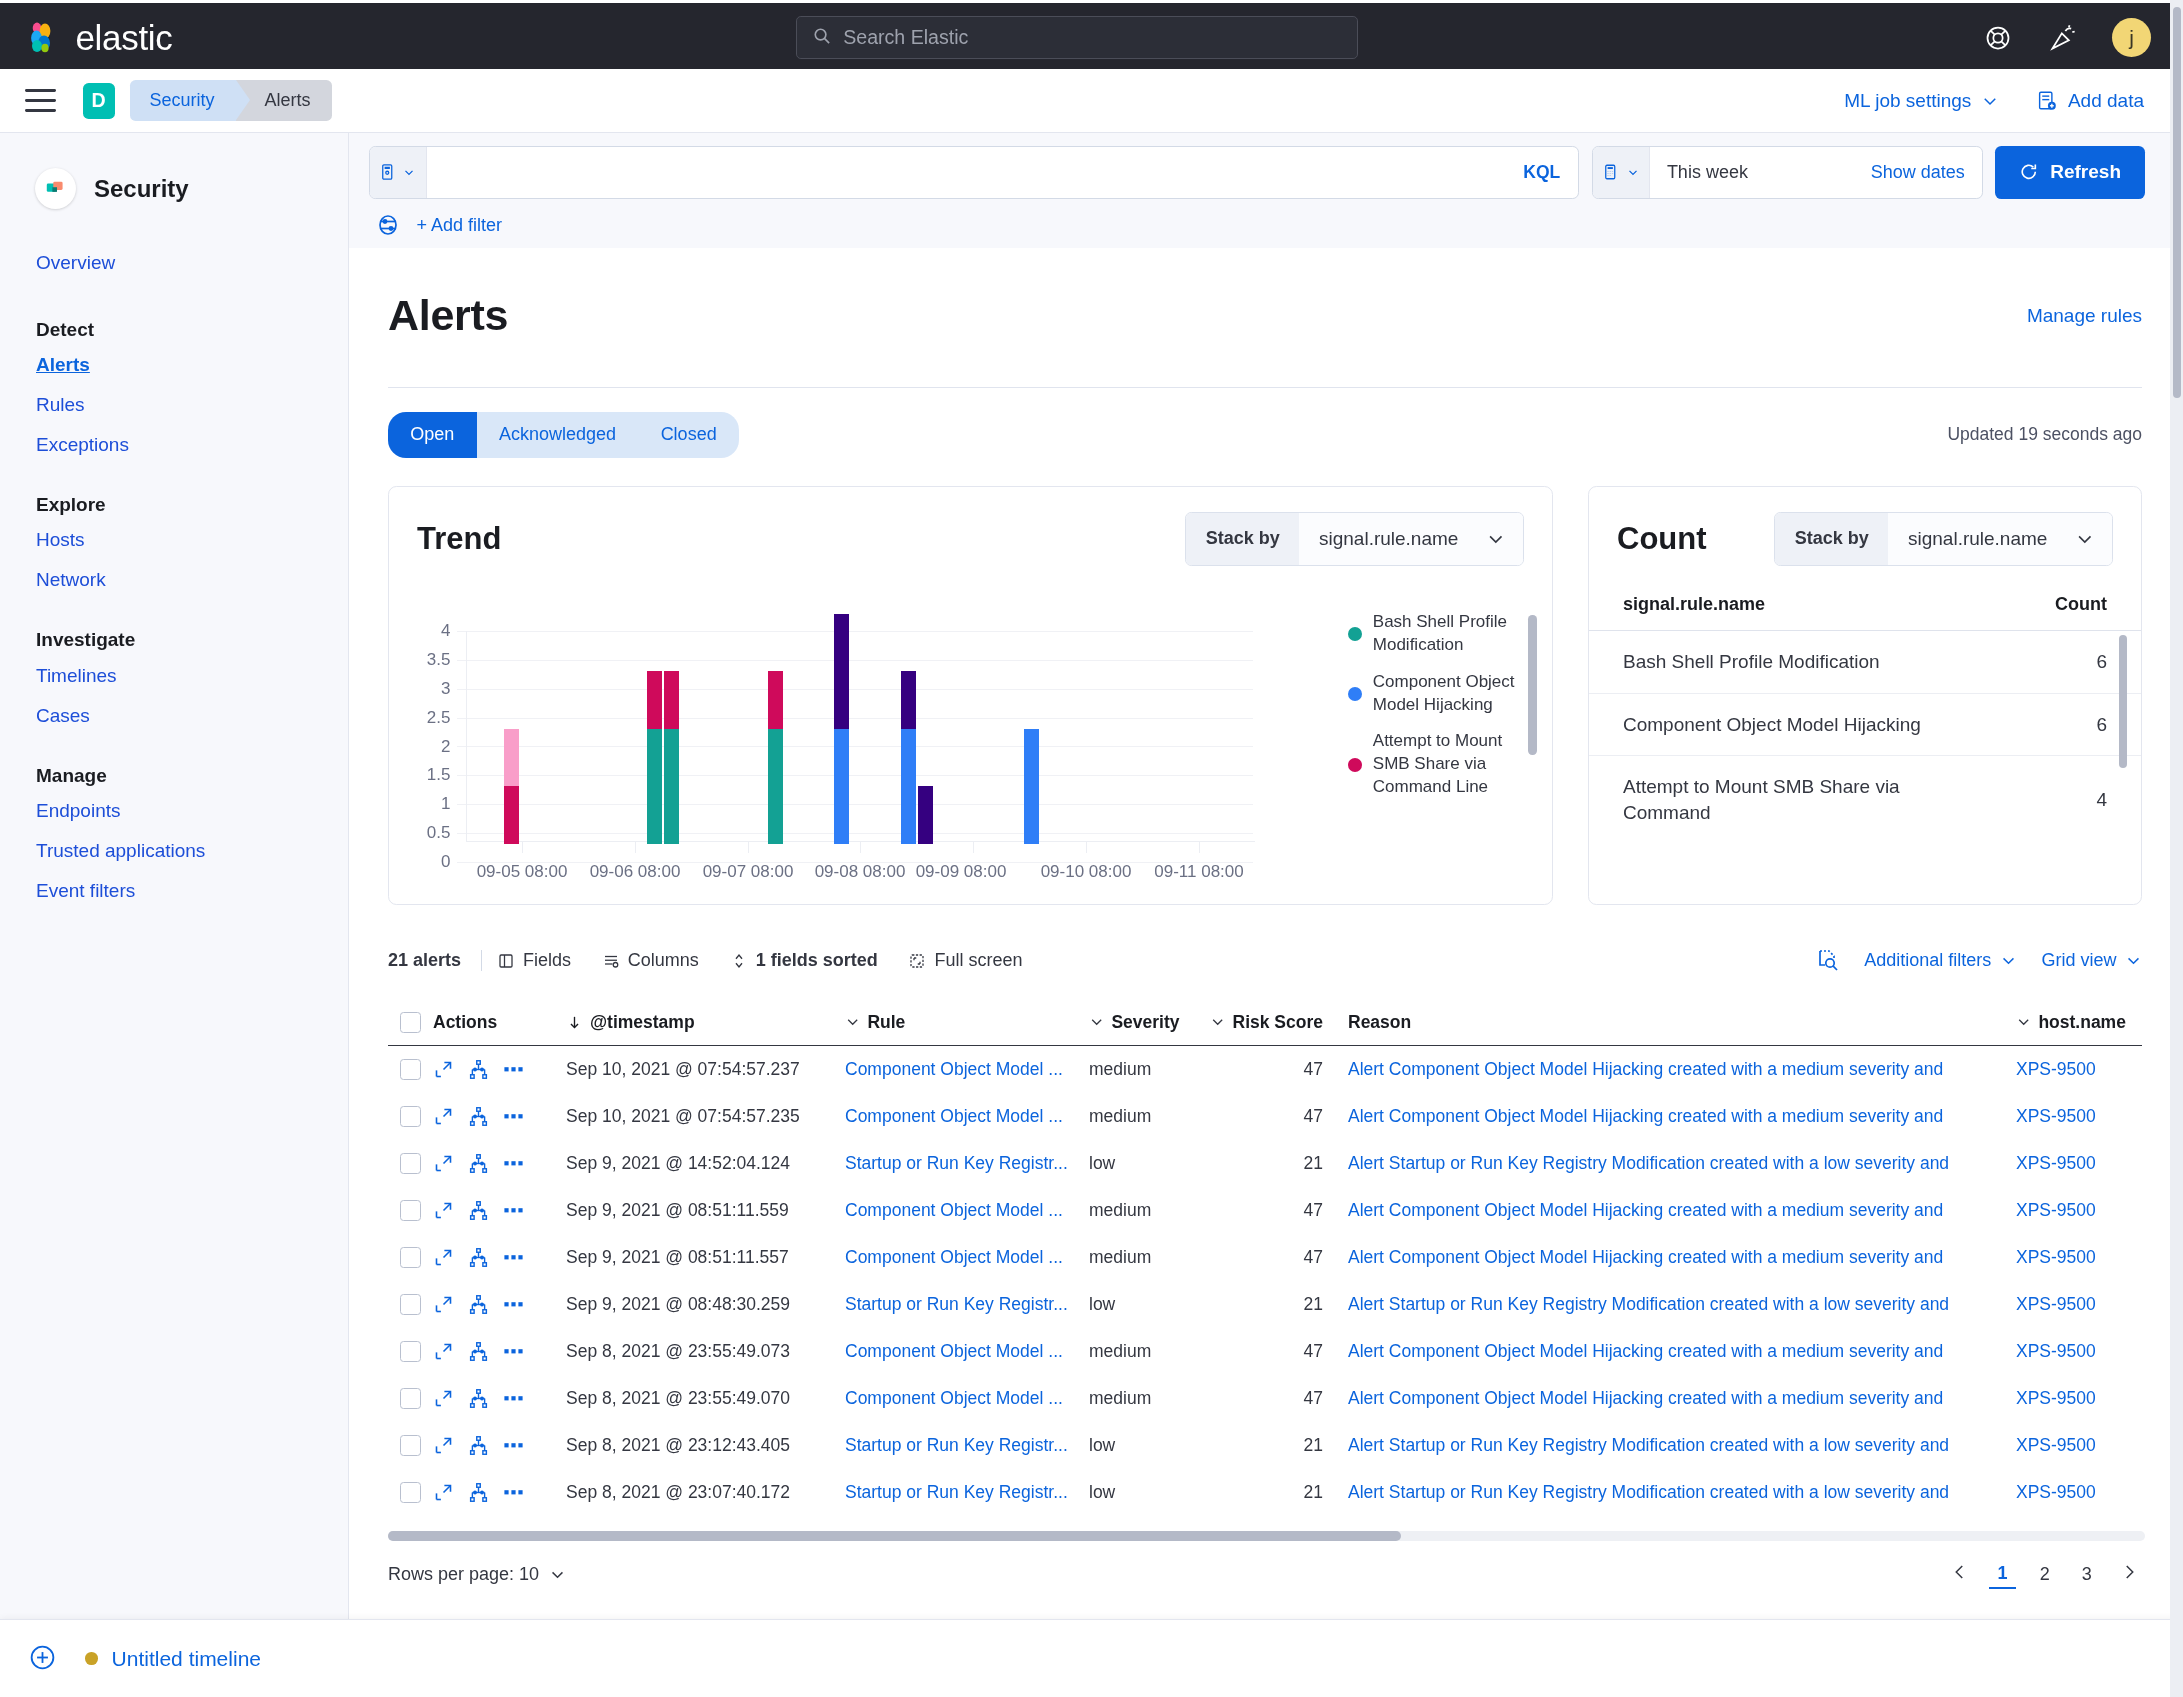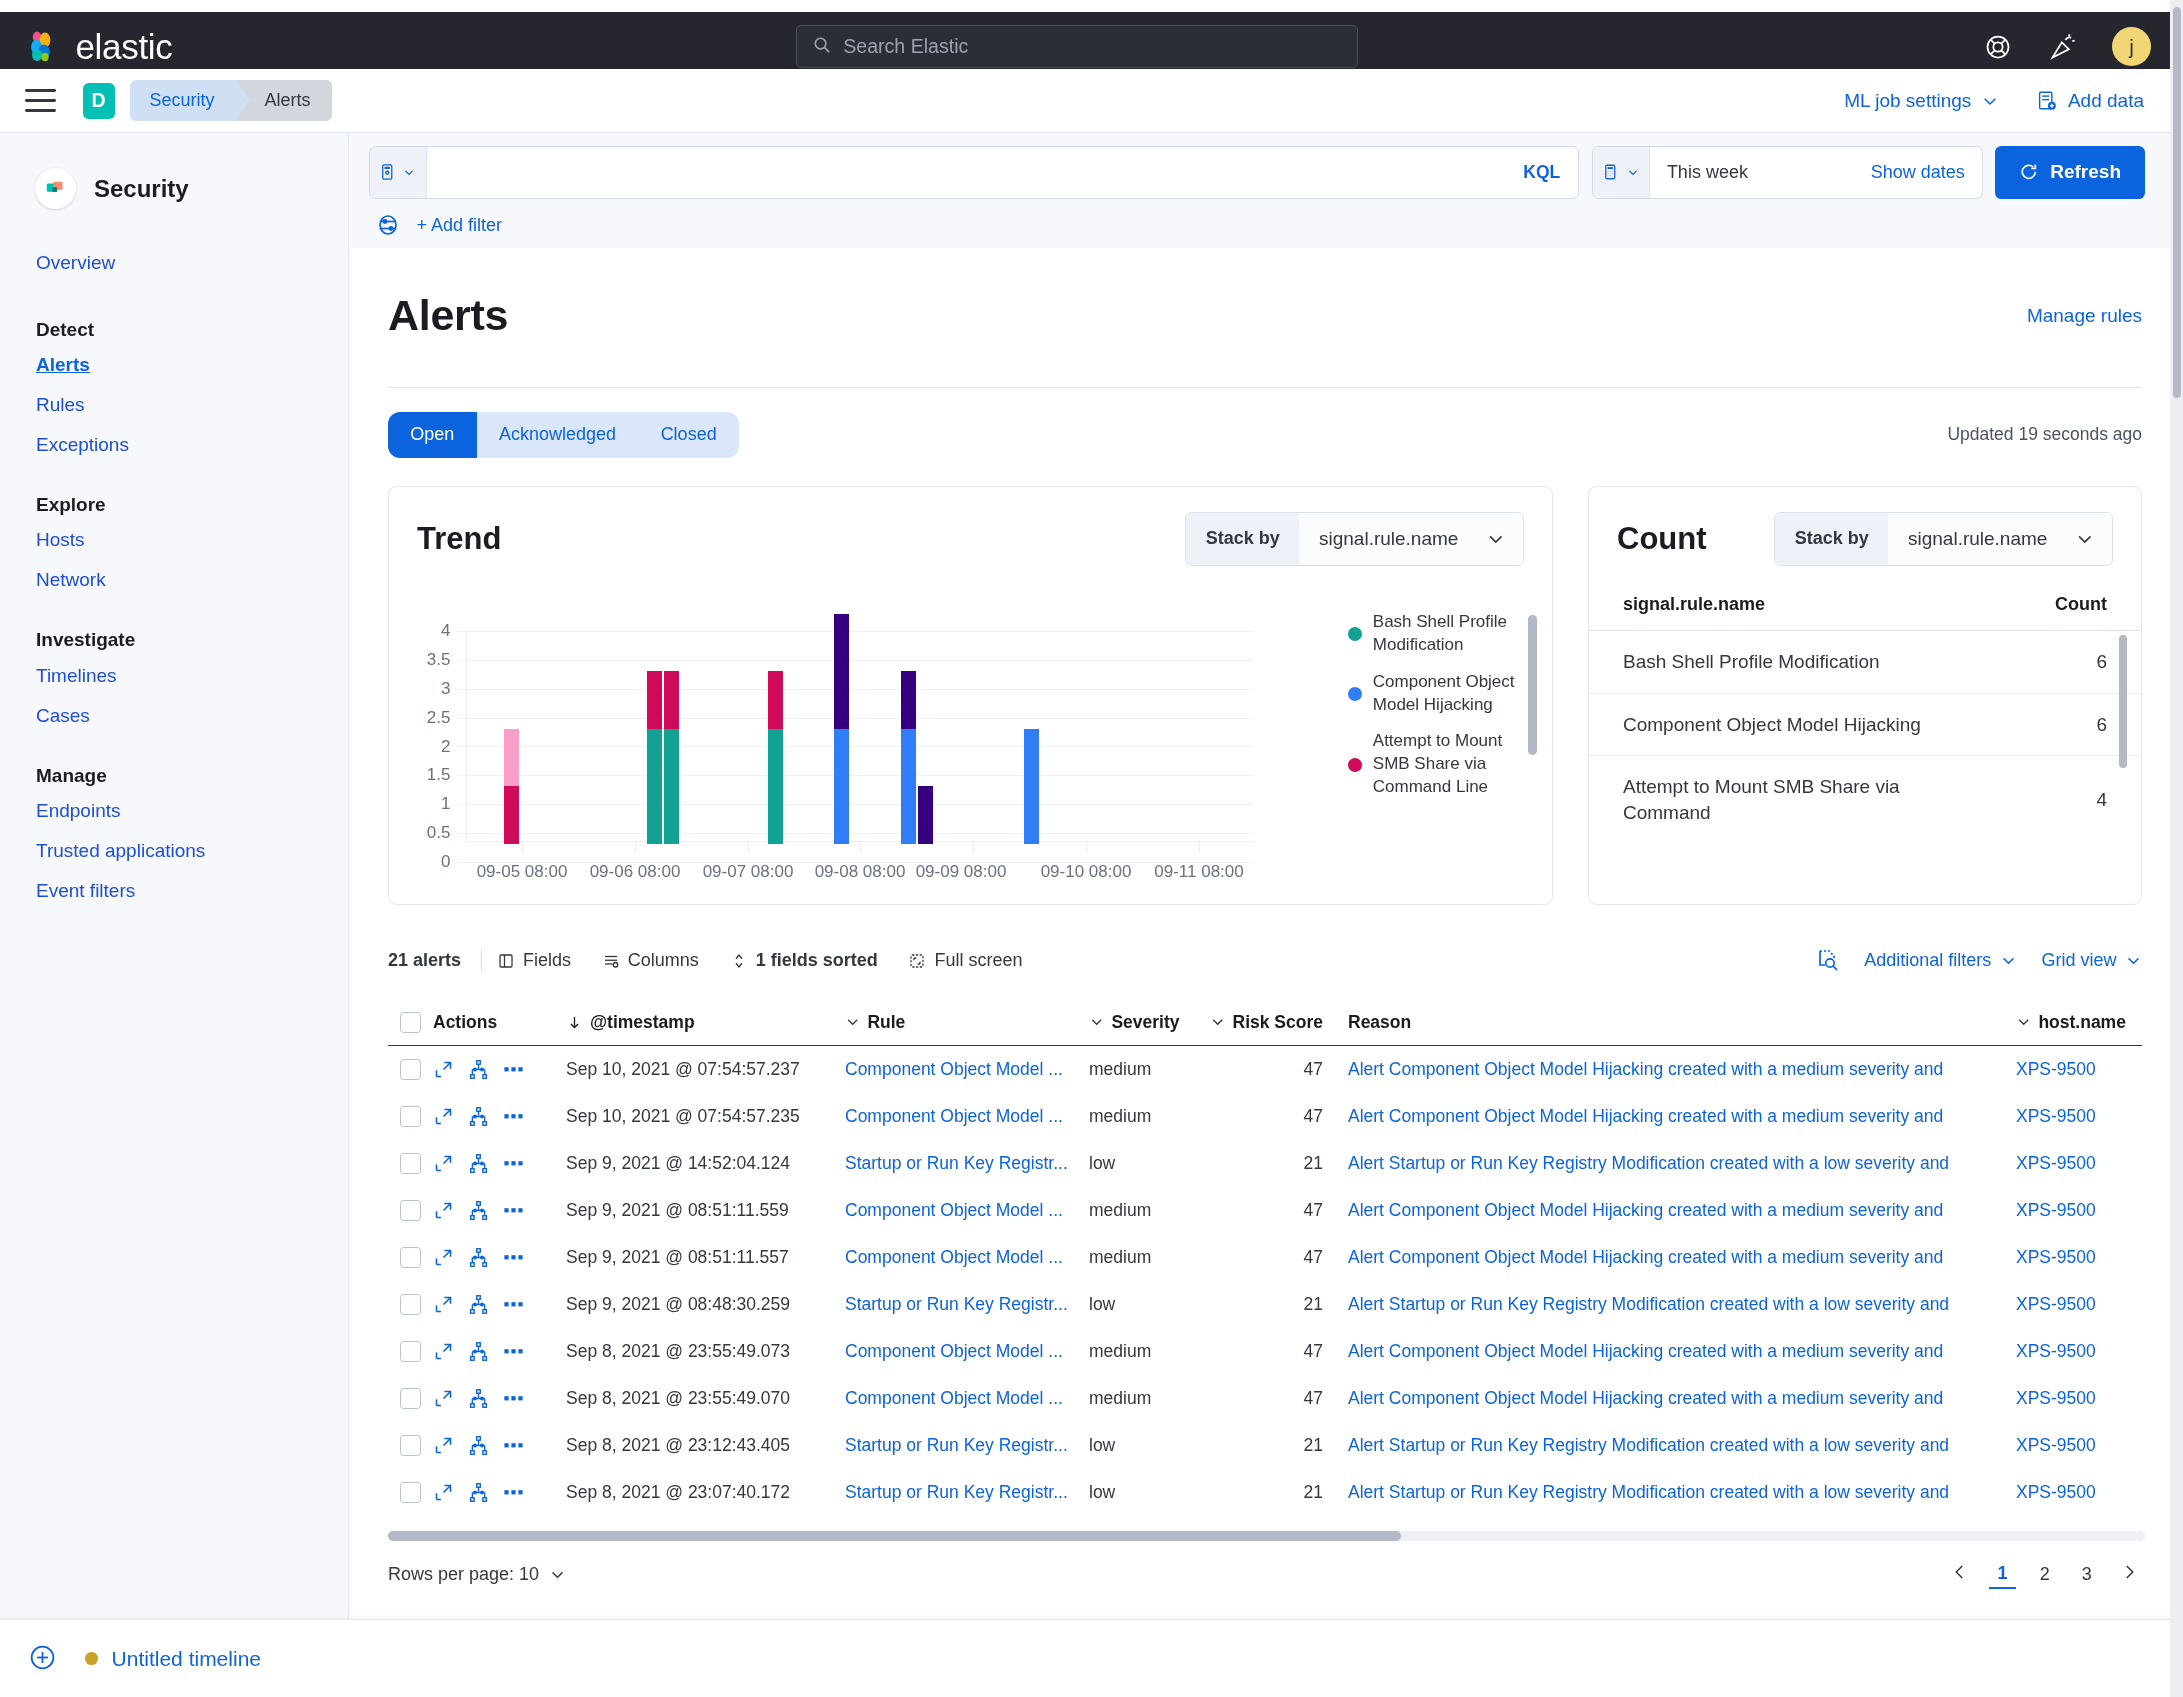--- a/index.html
+++ b/index.html
@@ -6,21 +6,21 @@
   html, body {
     width: 2183px; height: 1697px;
     font-family: "Liberation Sans", sans-serif;
     background: #f1f4fa;
     overflow: hidden;
   }
   .app { position: relative; width: 2183px; height: 1697px; background:#ffffff; }
 
   
   .topbar {
-    position:absolute; left:0; top:12px; width:2183px; height:69px;
+    position:absolute; left:0; top:3px; width:2183px; height:69px;
     background:#25262e; display:flex; align-items:center;
   }
   .logo-wrap { display:flex; align-items:center; gap:15.4px; margin-left:28px; }
   .logo-mark { width:32px; height:32px; position:relative; }
   .logo-text { color:#fff; font-size:35px; font-weight:400; letter-spacing:-0.3px; }
   .search-box {
     position:absolute; left:796px; top:12.6px; width:562px; height:43px;
     background:#2c2e37; border:0.7px solid #4b4d58; border-radius:4.9px;
     display:flex; align-items:center; padding:0 15.4px; gap:11.2px;
   }
@@ -106,21 +106,21 @@
   .filter-row { display:flex; align-items:center; gap:17px; padding:14px 0 0 26.5px; }
   .addfilter { color:#0b64dd; font-size:18px; cursor:pointer; }
 
   
   .main { position:absolute; left:349px; top:249px; width:1835px; height:1379px; background:#fff; }
   .page-head { display:flex; align-items:center; justify-content:space-between; padding:42px 42px 0 39px; }
   .page-title { font-size:43px; font-weight:700; color:#1a1c21; letter-spacing:-0.3px; }
   .divider { height:0.7px; background:#e0e4ee; margin:47px 42px 0 39px; }
 
   .tabs-row { display:flex; align-items:center; justify-content:space-between; padding:24px 42px 0 39px; }
-  .tabs { display:flex; border-radius:12px; overflow:hidden; }
+  .tabs { display:flex; border-radius:18px; overflow:hidden; }
   .tab { padding:0 22.3px; height:46px; display:flex; align-items:center; font-size:18px; background:#d9e7f8; color:#0b64dd; cursor:pointer; }
   .tab.sel { background:#0b64dd; color:#fff; font-weight:400; }
   .updated { font-size:17.5px; color:#4c5163; }
 
   
   .panels { display:flex; gap:35px; padding:28px 42px 0 39px; }
   .panel { background:#fff; border:0.7px solid #e3e6ef; border-radius:8.4px; }
   .panel-trend { flex:1; height:419px; position:relative; }
   .panel-count { width:554px; height:419px; position:relative; }
   .panel-head { display:flex; align-items:center; justify-content:space-between; padding:25px 28px 0 28px; }

